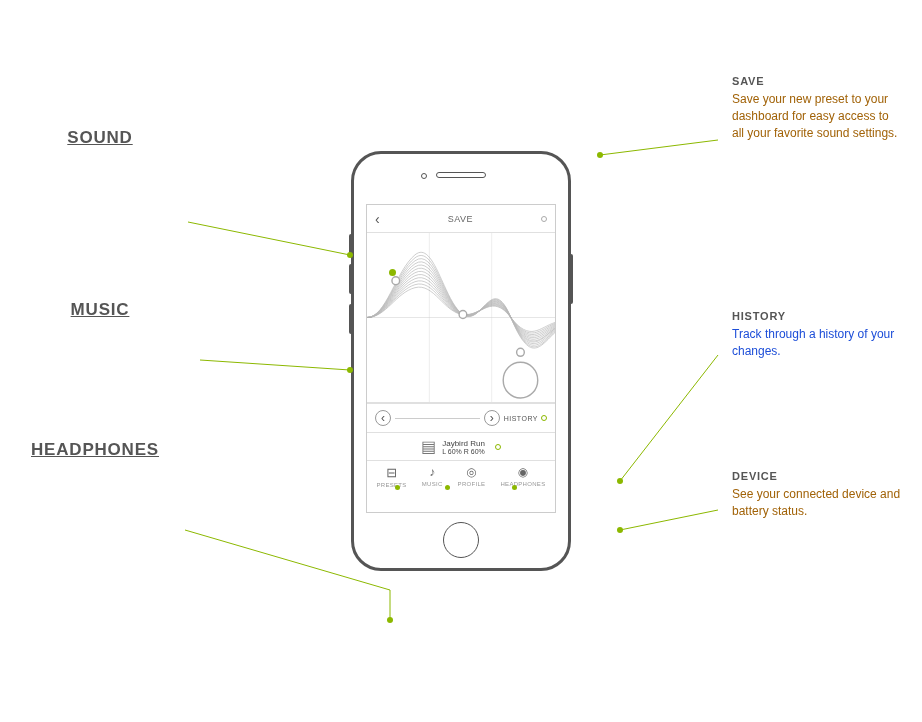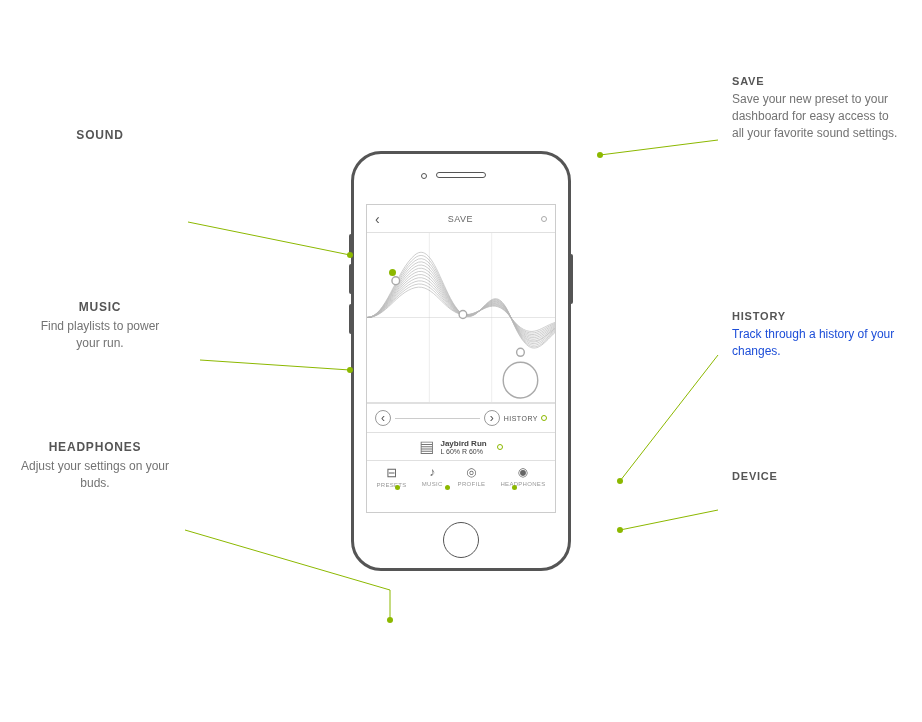--- a/index.html
+++ b/index.html
@@ -193,21 +193,21 @@
     }
 
     .device-info {
       font-size: 7px;
       color: #444;
       text-align: left;
     }
 
     .device-info .device-name {
       font-size: 8px;
-      font-weight: bold;
+      font-weight: normal;
     }
 
     .nav-bar {
       display: flex;
       justify-content: space-around;
       padding: 4px 2px 2px;
       border-top: 0;
     }
 
     .nav-item {
@@ -272,30 +272,31 @@
 
     .ann-device {
       position: absolute;
       right: 20px;
       top: 470px;
       text-align: left;
       width: 170px;
     }
 
     .ann-title {
-      font-size: 12px;
+      font-size: 17px;
       font-weight: bold;
       letter-spacing: 0.8px;
       color: #555;
       margin-bottom: 4px;
+      text-decoration: underline;
     }
 
     .ann-text {
       font-size: 12px;
-      color: #737373;
+      color: #a16207;
       line-height: 1.4;
     }
 
     .ann-title-right {
       font-size: 11px;
       font-weight: bold;
       letter-spacing: 0.8px;
       color: #555;
       margin-bottom: 4px;
     }
@@ -441,33 +442,32 @@
   <line x1="718" y1="510" x2="620" y2="530" stroke="#8cb800" stroke-width="1"></line>
   <circle cx="620" cy="530" r="3" fill="#8cb800"></circle>
 </svg>
 
 <div class="ann-sound">
   <div class="ann-title">SOUND</div>
 </div>
 
 <div class="ann-music">
   <div class="ann-title">MUSIC</div>
-  <div class="ann-text">Find playlists to power your run.</div>
 </div>
 
 <div class="ann-headphones">
   <div class="ann-title">HEADPHONES</div>
-  <div class="ann-text">Adjust your settings on your buds.</div>
 </div>
 
 <div class="ann-save">
   <div class="ann-title-right">SAVE</div>
   <div class="ann-text">Save your new preset to your dashboard for easy access to all your favorite sound settings.</div>
 </div>
 
 <div class="ann-history">
   <div class="ann-title-right">HISTORY</div>
   <div class="ann-text ann-text-blue">Track through a history of your changes.</div>
 </div>
 
 <div class="ann-device">
   <div class="ann-title-right">DEVICE</div>
+  <div class="ann-text">See your connected device and battery status.</div>
 </div>
 
 </body></html>

